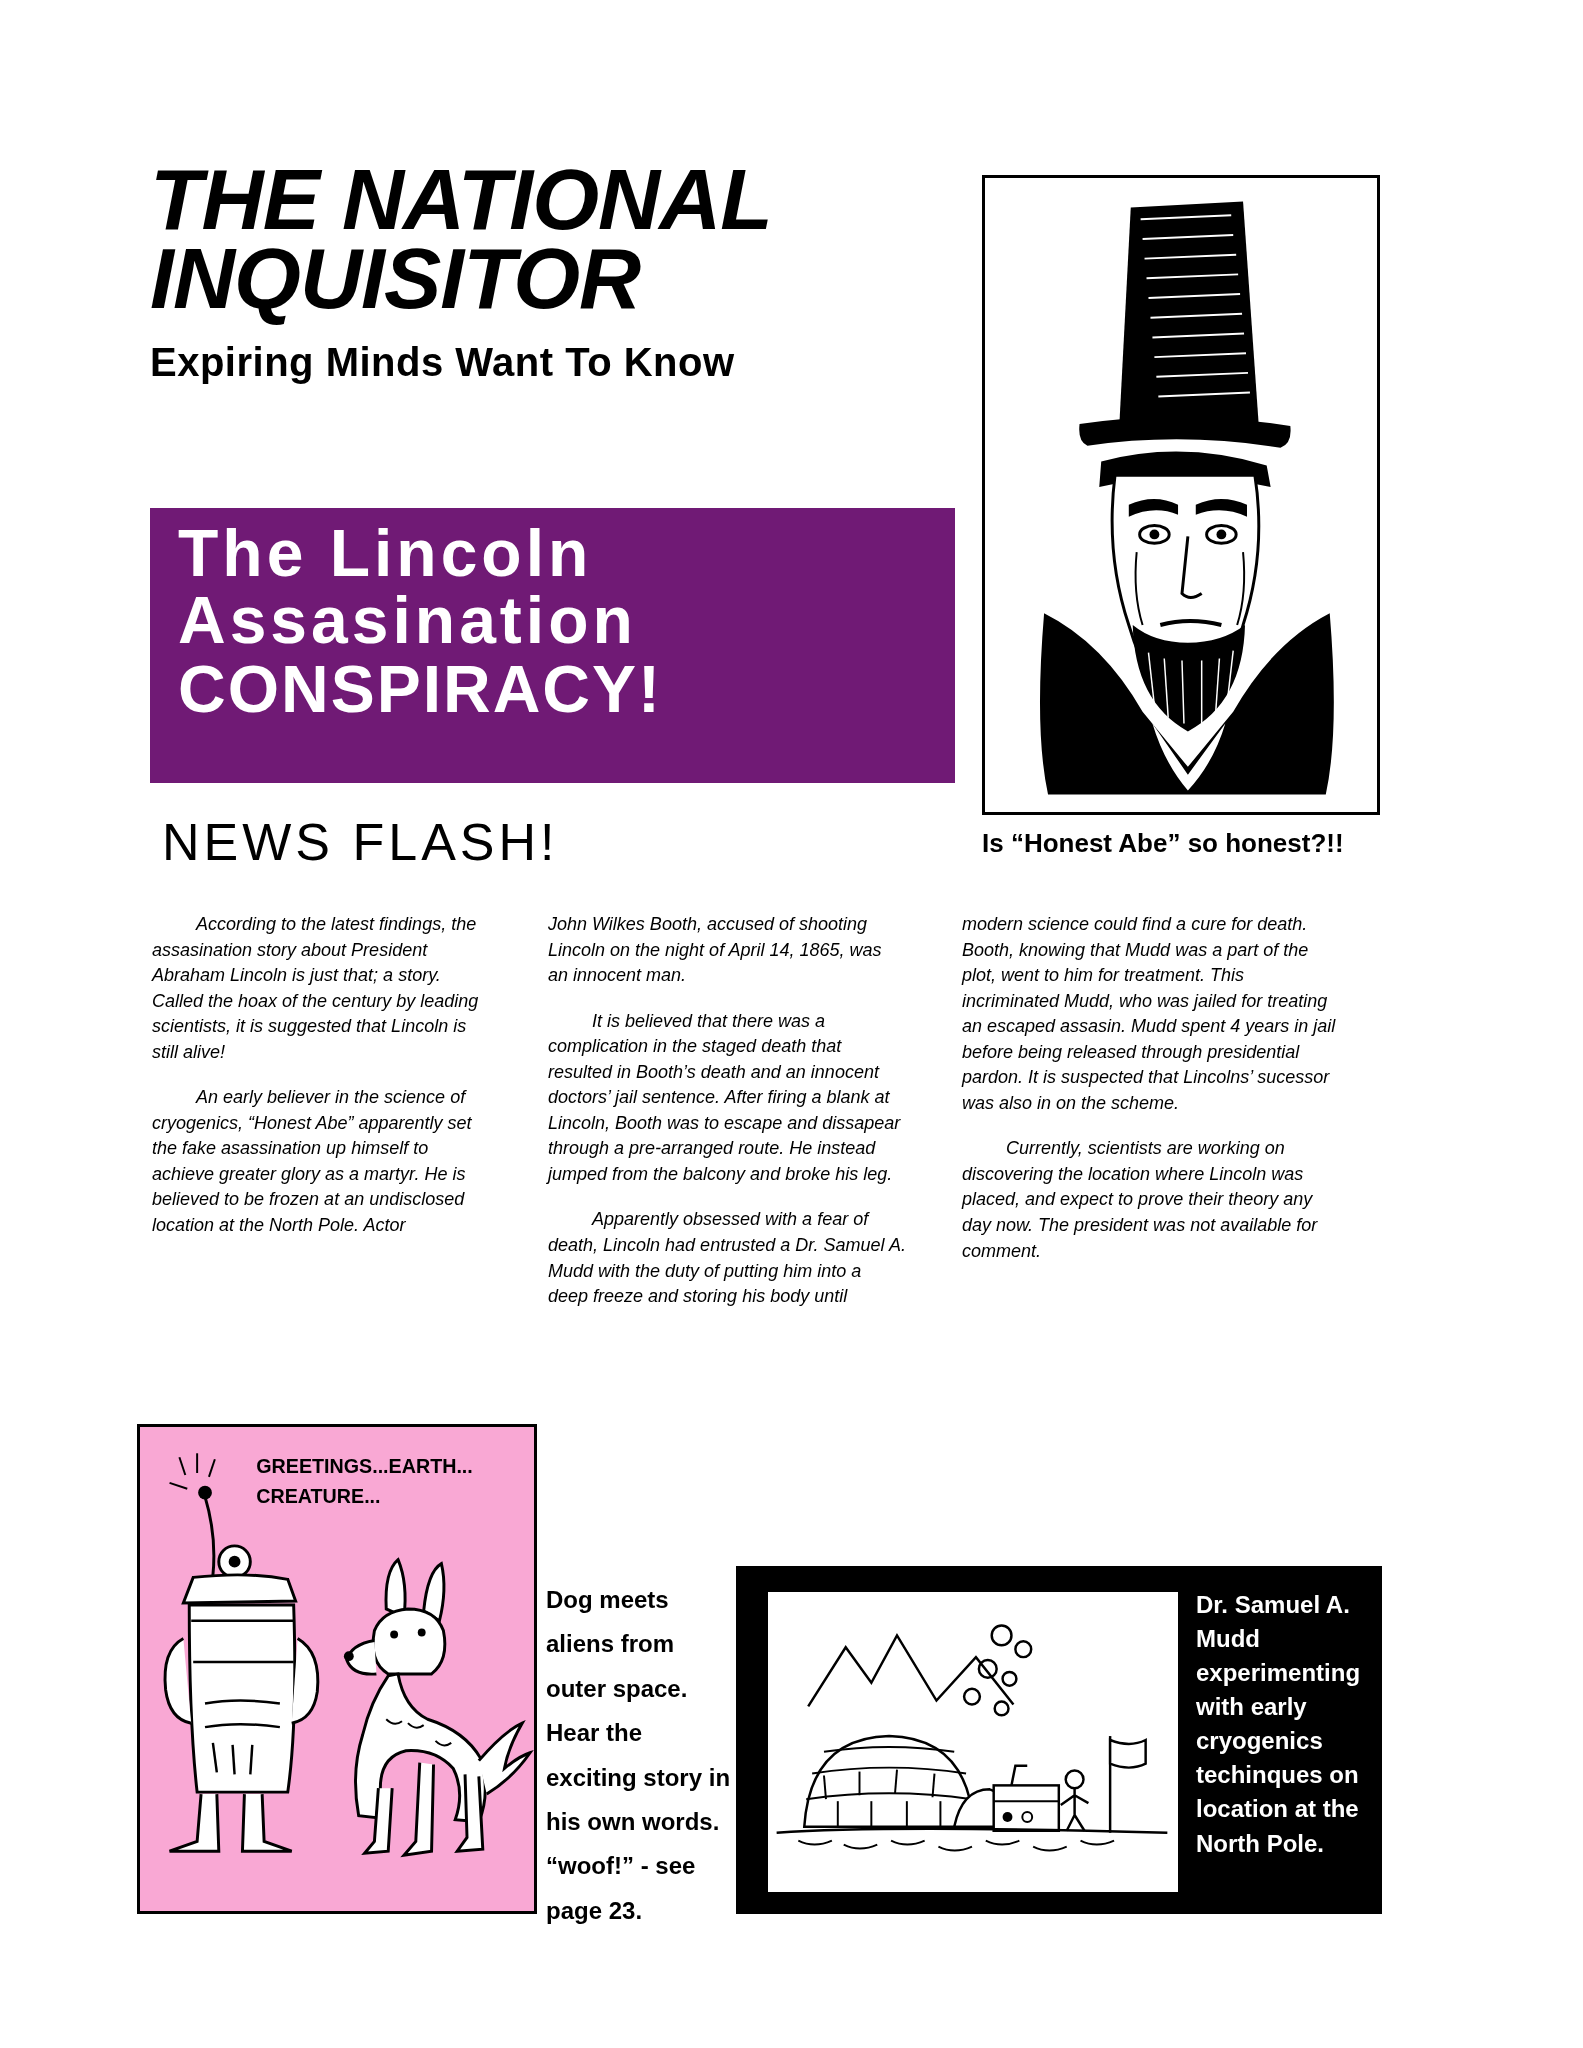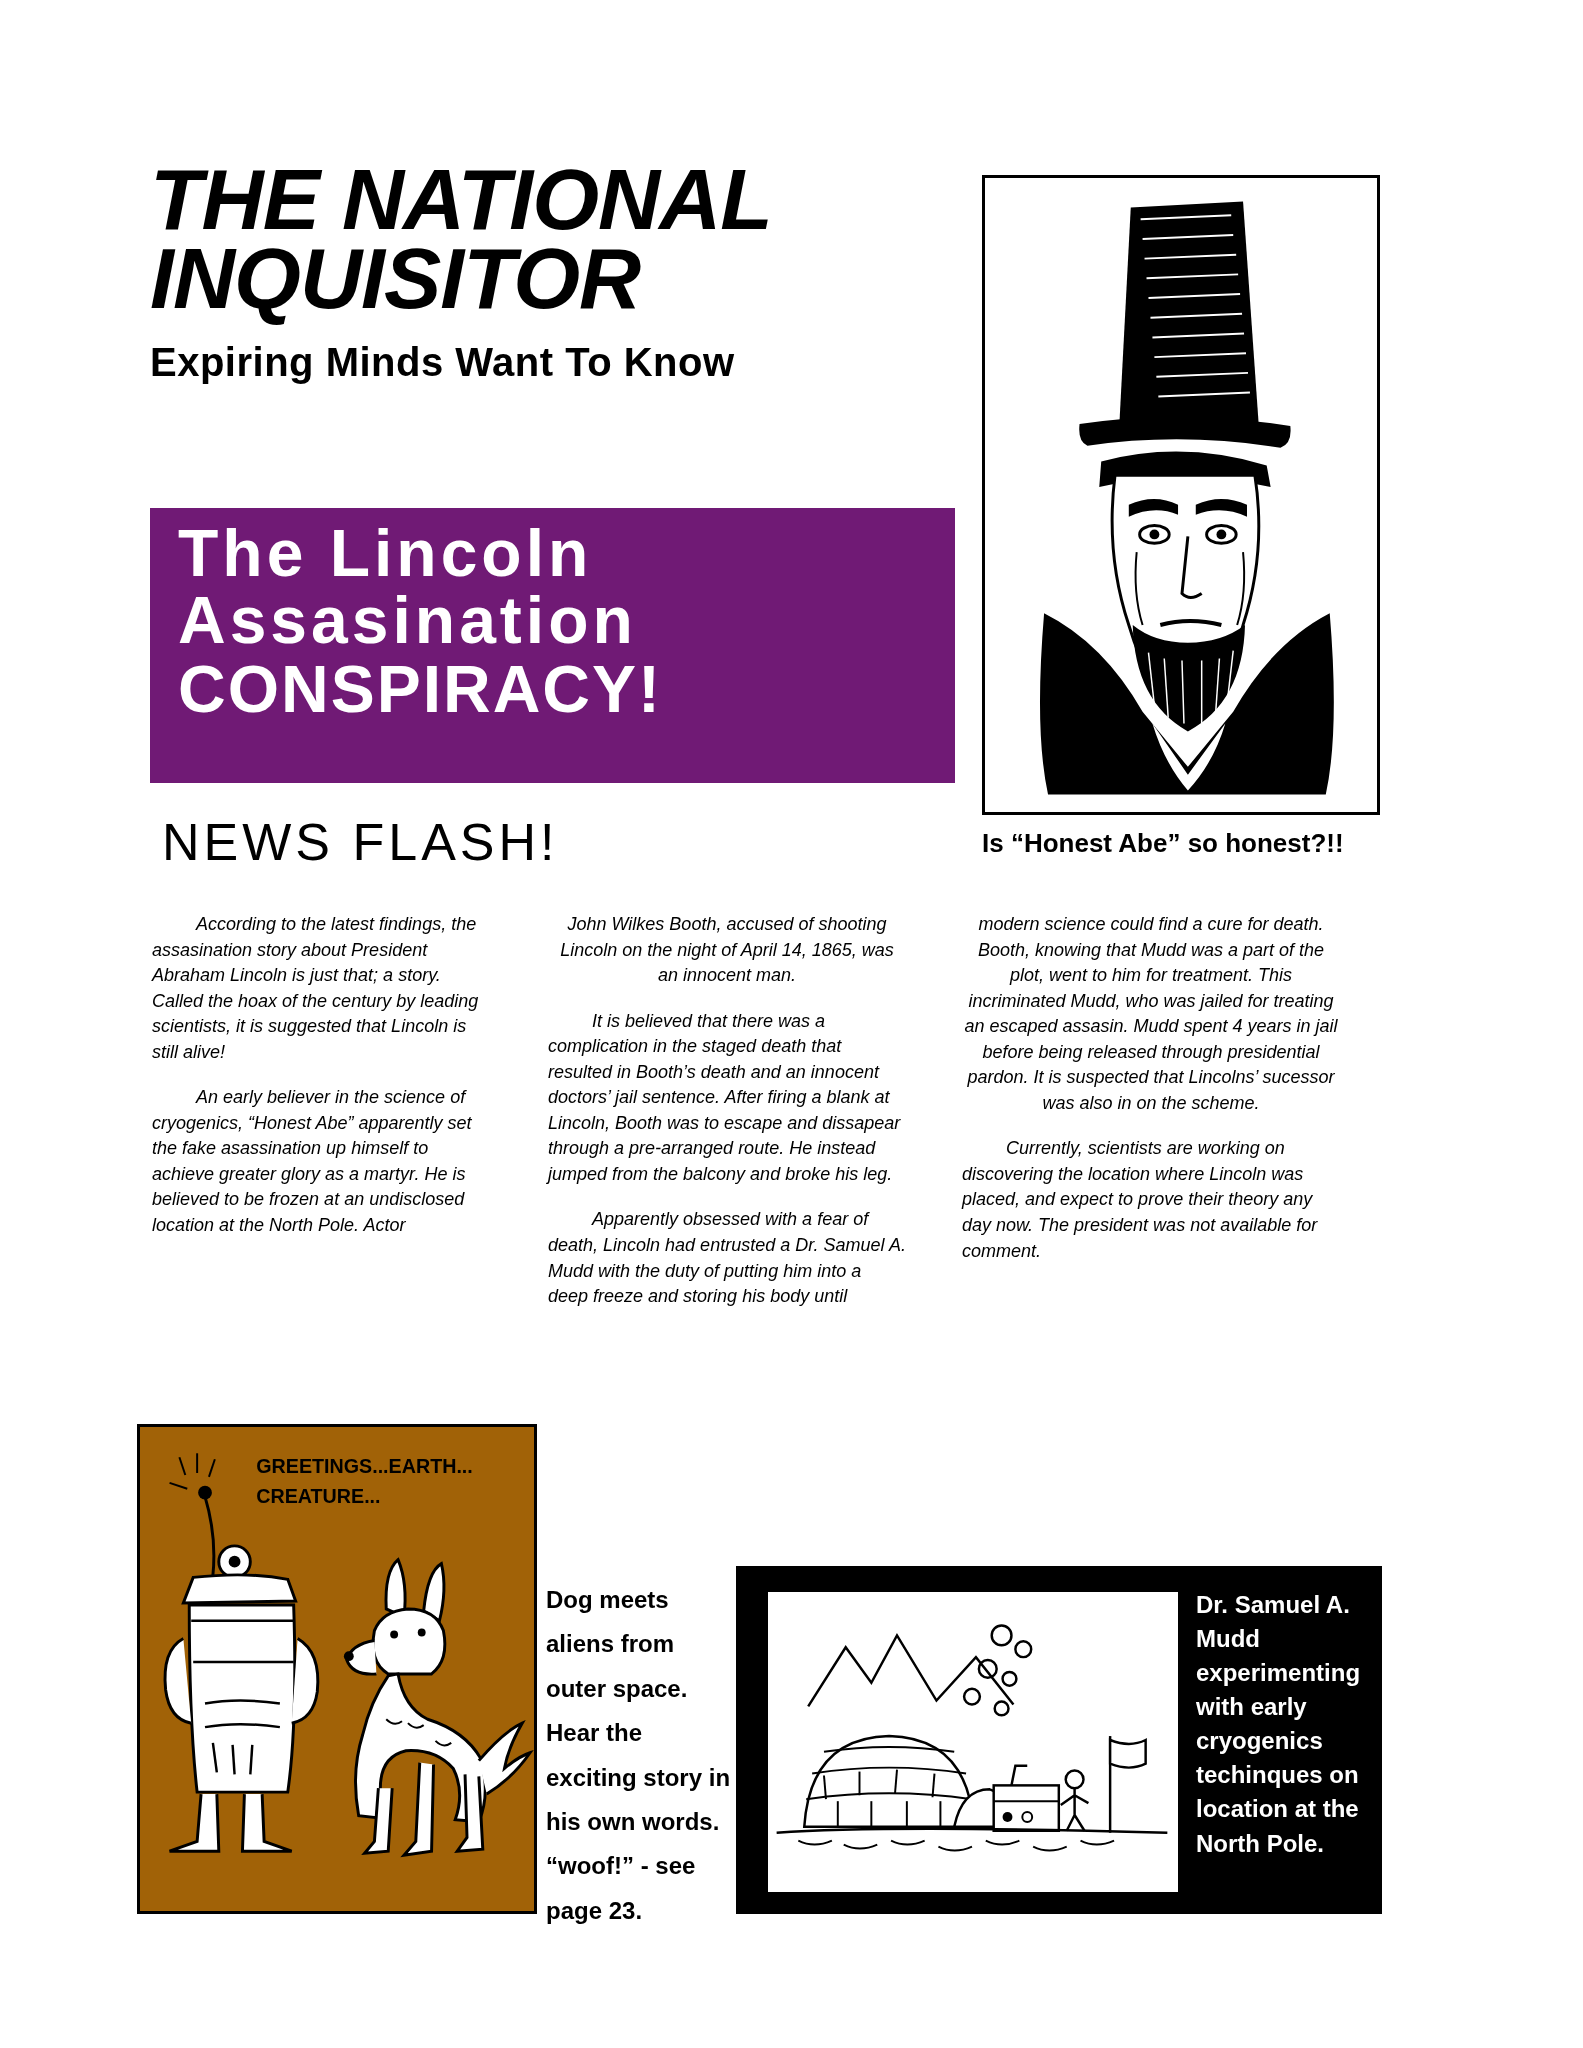--- a/index.html
+++ b/index.html
@@ -112,35 +112,35 @@
     position: absolute;
     font-size: 18px;
     line-height: 1.42;
     text-align: left;
     font-style: italic;
   }
   .col p {
     margin: 0 0 20px 0;
     text-indent: 44px;
   }
-  .col p.noindent { text-indent: 0; text-align: center; }
+  .col p.noindent { text-indent: 0; }
   #col1 { left: 152px; top: 912px; width: 340px; }
   #col2 { left: 548px; top: 912px; width: 358px; }
   #col3 { left: 962px; top: 912px; width: 378px; }
 
   
   .dog-box {
     position: absolute;
     left: 137px;
     top: 1424px;
     width: 400px;
     height: 490px;
     border: 3px solid #000;
     box-sizing: border-box;
-    background: #a16207;
+    background: #f9a8d4;
     overflow: hidden;
   }
 
   
   .dog-text {
     position: absolute;
     left: 546px;
     top: 1578px;
     width: 185px;
     font-weight: bold;

